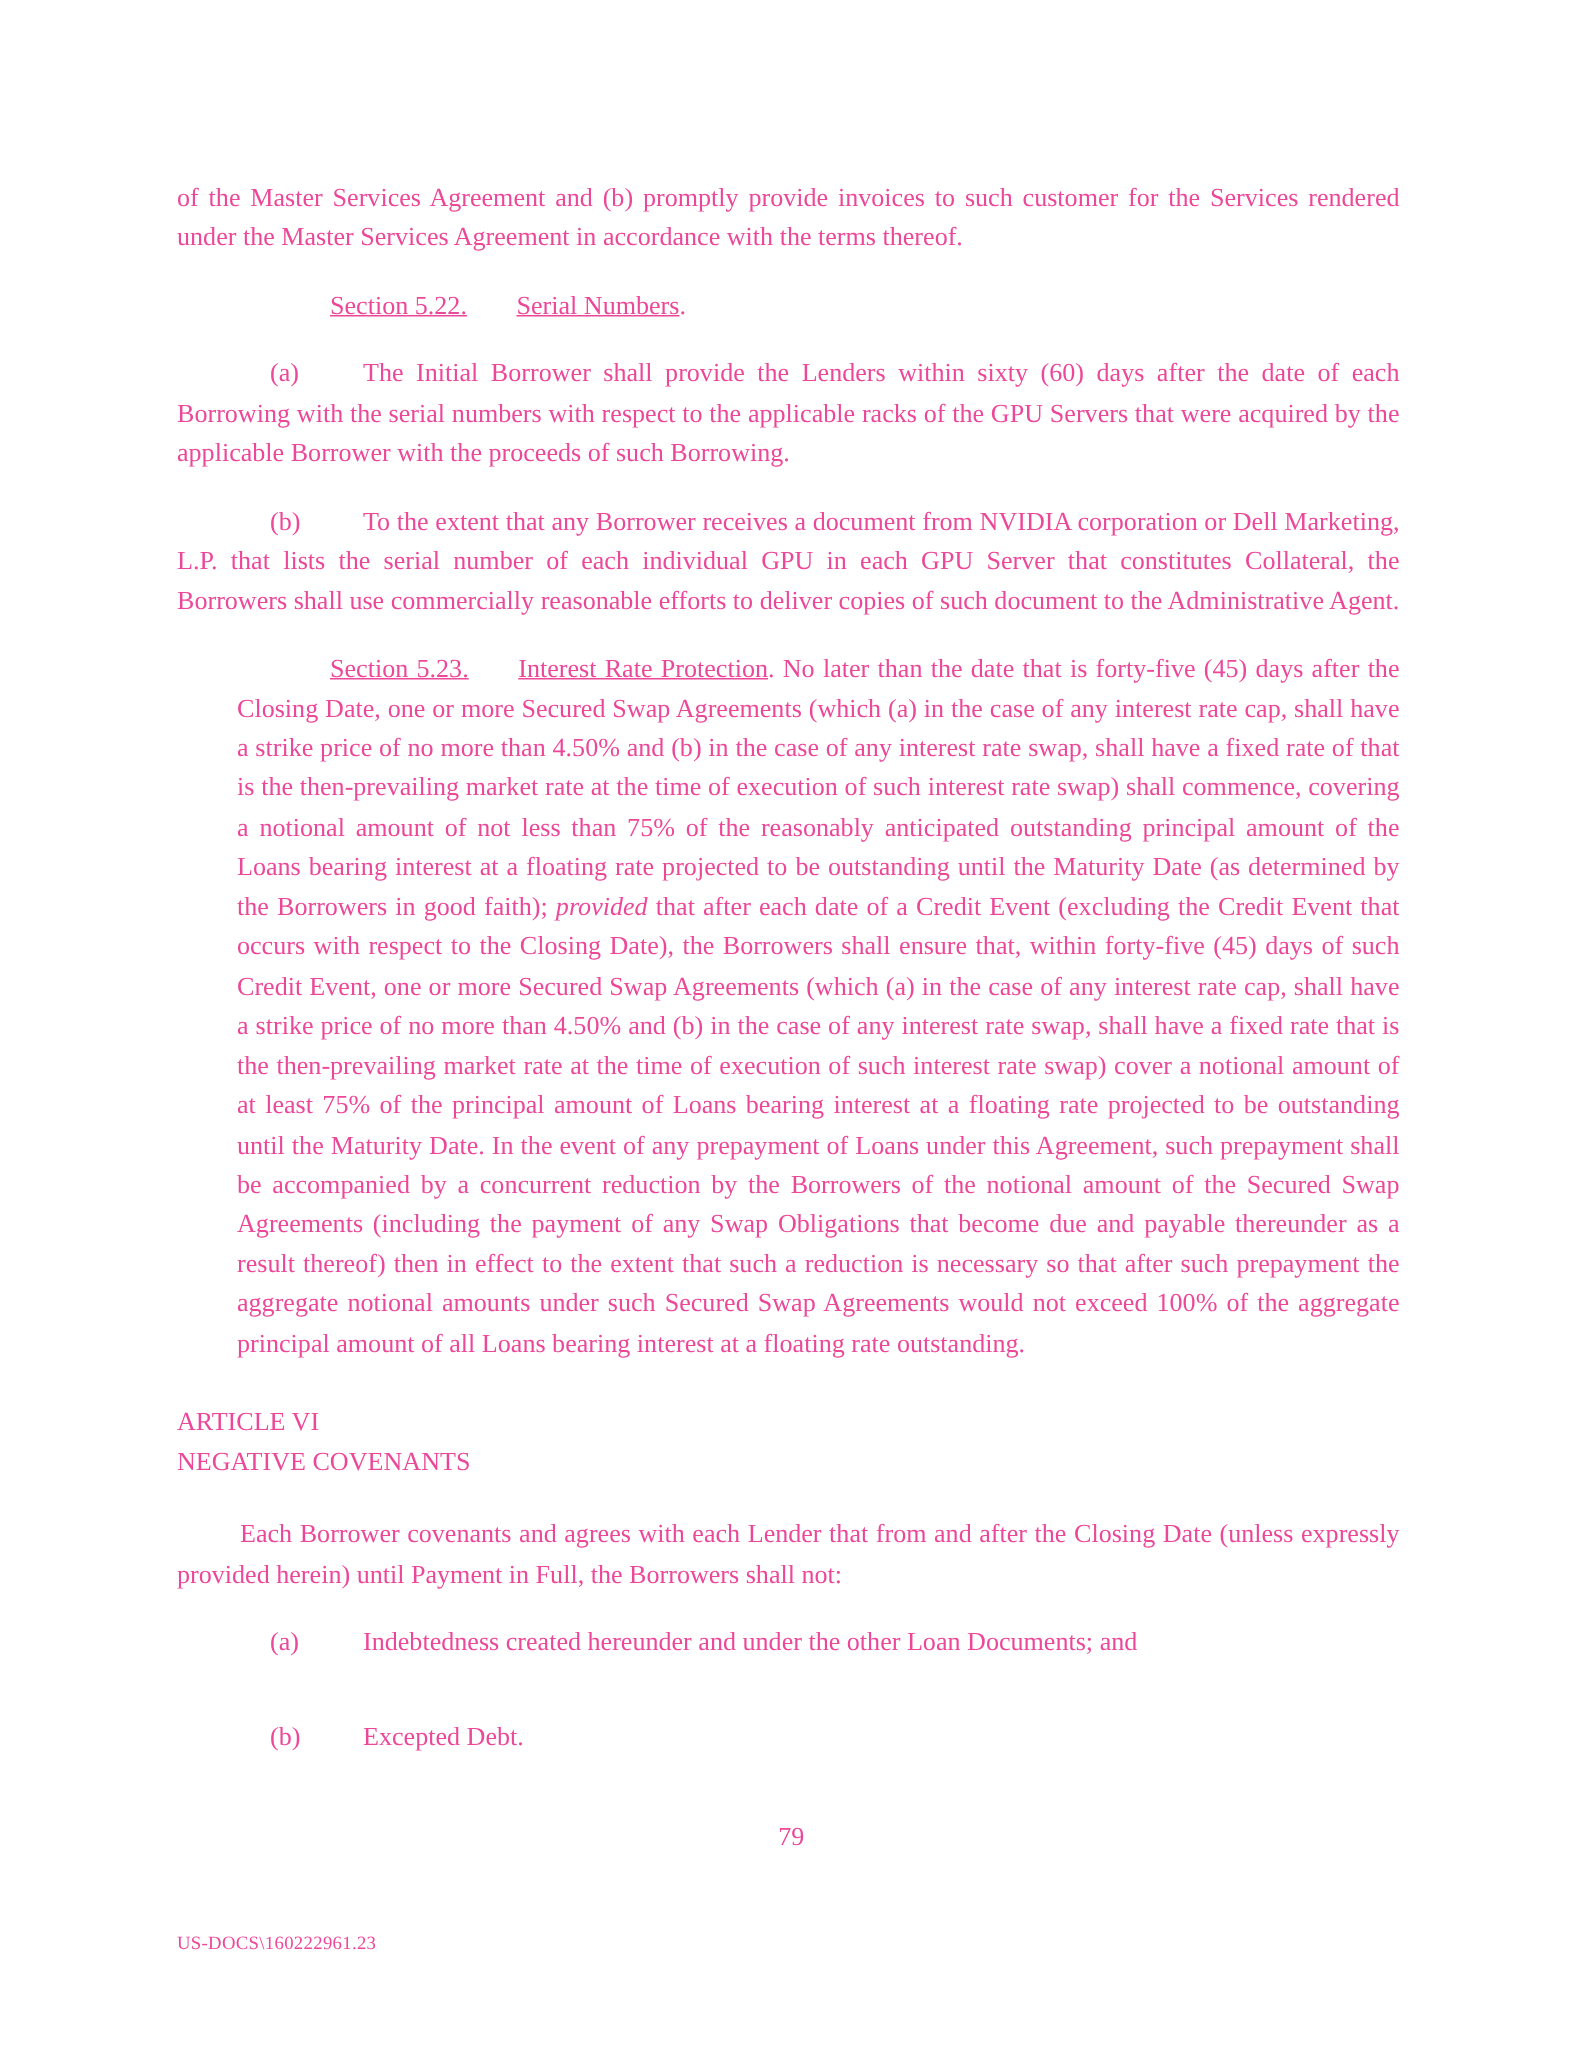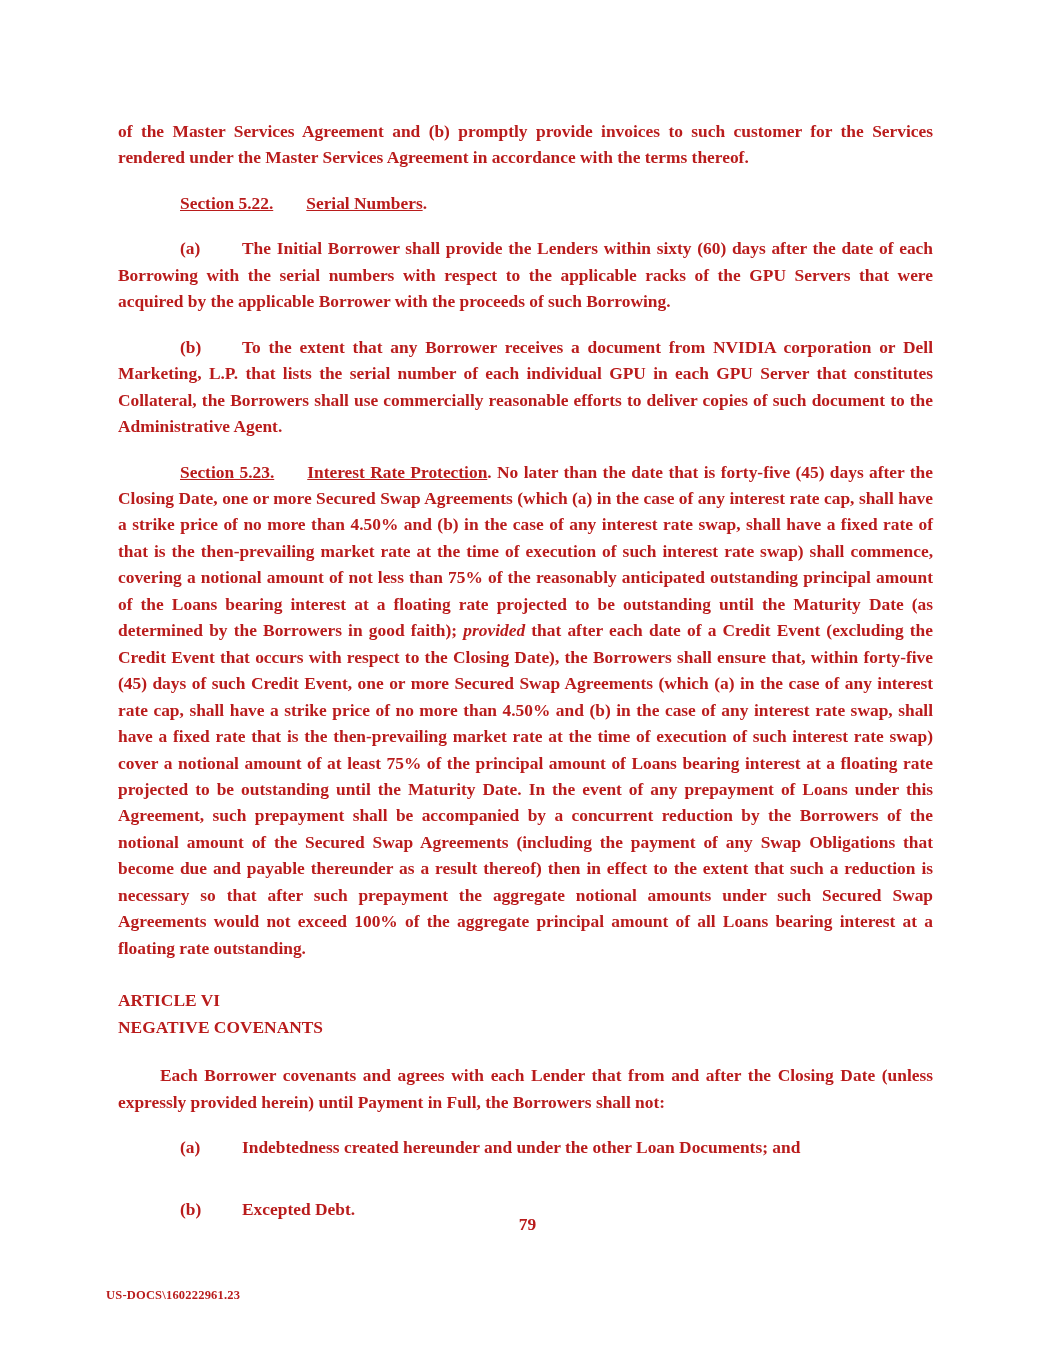--- a/index.html
+++ b/index.html
@@ -6,23 +6,22 @@
     margin: 0;
     padding: 0;
     background: #ffffff;
   }
   .page {
     position: relative;
     width: 1055px;
     height: 1365px;
     background: #ffffff;
     font-family: "Liberation Serif", serif;
-    color: #b91c1c;
+    color: #ec4899;
     box-sizing: border-box;
-    font-weight: bold;
   }
   .content {
     position: absolute;
     left: 118px;
     top: 118px;
     width: 815px;
   }
   p {
     margin: 0;
     font-size: 17.4px;
@@ -64,27 +63,28 @@
     top: 1214px;
     left: 0;
     width: 1055px;
     text-align: center;
     font-size: 17.4px;
     font-family: "Liberation Serif", serif;
   }
   .footer-id {
     position: absolute;
     top: 1288px;
-    left: 106px;
+    left: 118px;
     font-size: 12.5px;
     font-family: "Liberation Serif", serif;
     letter-spacing: 0.2px;
   }
   .firstline-indent {
     text-indent: 62px;
+    margin-left: 40px;
   }
 </style>
 </head>
 <body>
 
 <div class="page">
   <div class="content">
 
     <p class="para">of the Master Services Agreement and (b) promptly provide invoices to such customer for the Services rendered under the Master Services Agreement in accordance with the terms thereof.</p>
 

